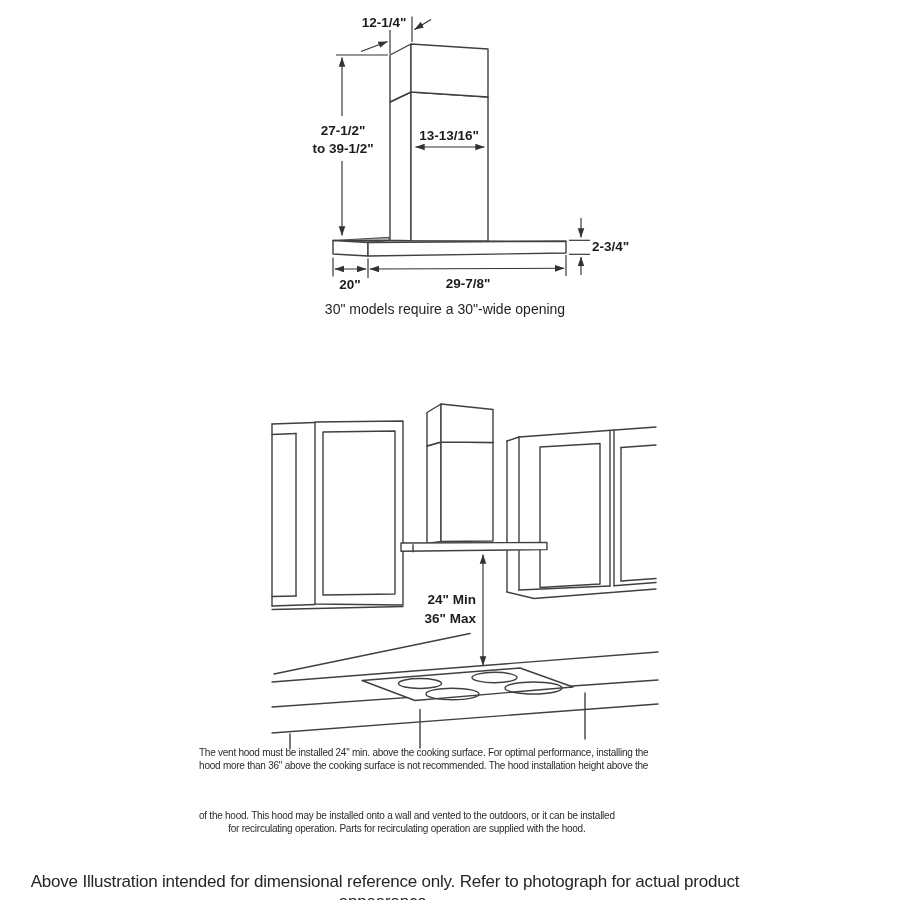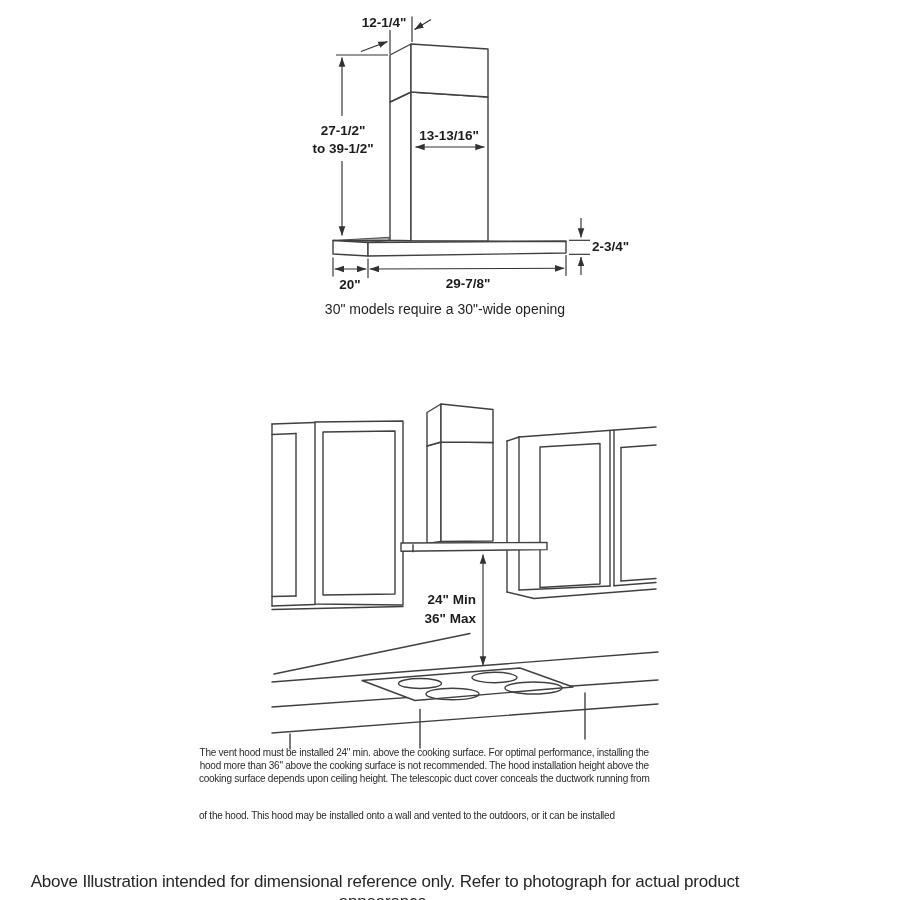--- a/index.html
+++ b/index.html
@@ -151,22 +151,22 @@
     </g>
   </svg>
 
   <div class="caption">
     <div>30" models require a 30"-wide opening</div>
   </div>
 
   <div class="smalltext p1">
     <div>The vent hood must be installed 24" min. above the cooking surface. For optimal performance, installing the</div>
     <div>hood more than 36" above the cooking surface is not recommended. The hood installation height above the</div>
-    <div>cooking surface depends upon ceiling height. The telescopic duct cover conceals the ductwork running from</div>
   </div>
 
   <div class="smalltext note">
     <div>of the hood. This hood may be installed onto a wall and vented to the outdoors, or it can be installed</div>
+    <div>for recirculating operation. Parts for recirculating operation are supplied with the hood.</div>
   </div>
 
   <div class="footer">Above Illustration intended for dimensional reference only. Refer to photograph for actual product appearance.</div>
 
 </div>
 
 </body></html>

